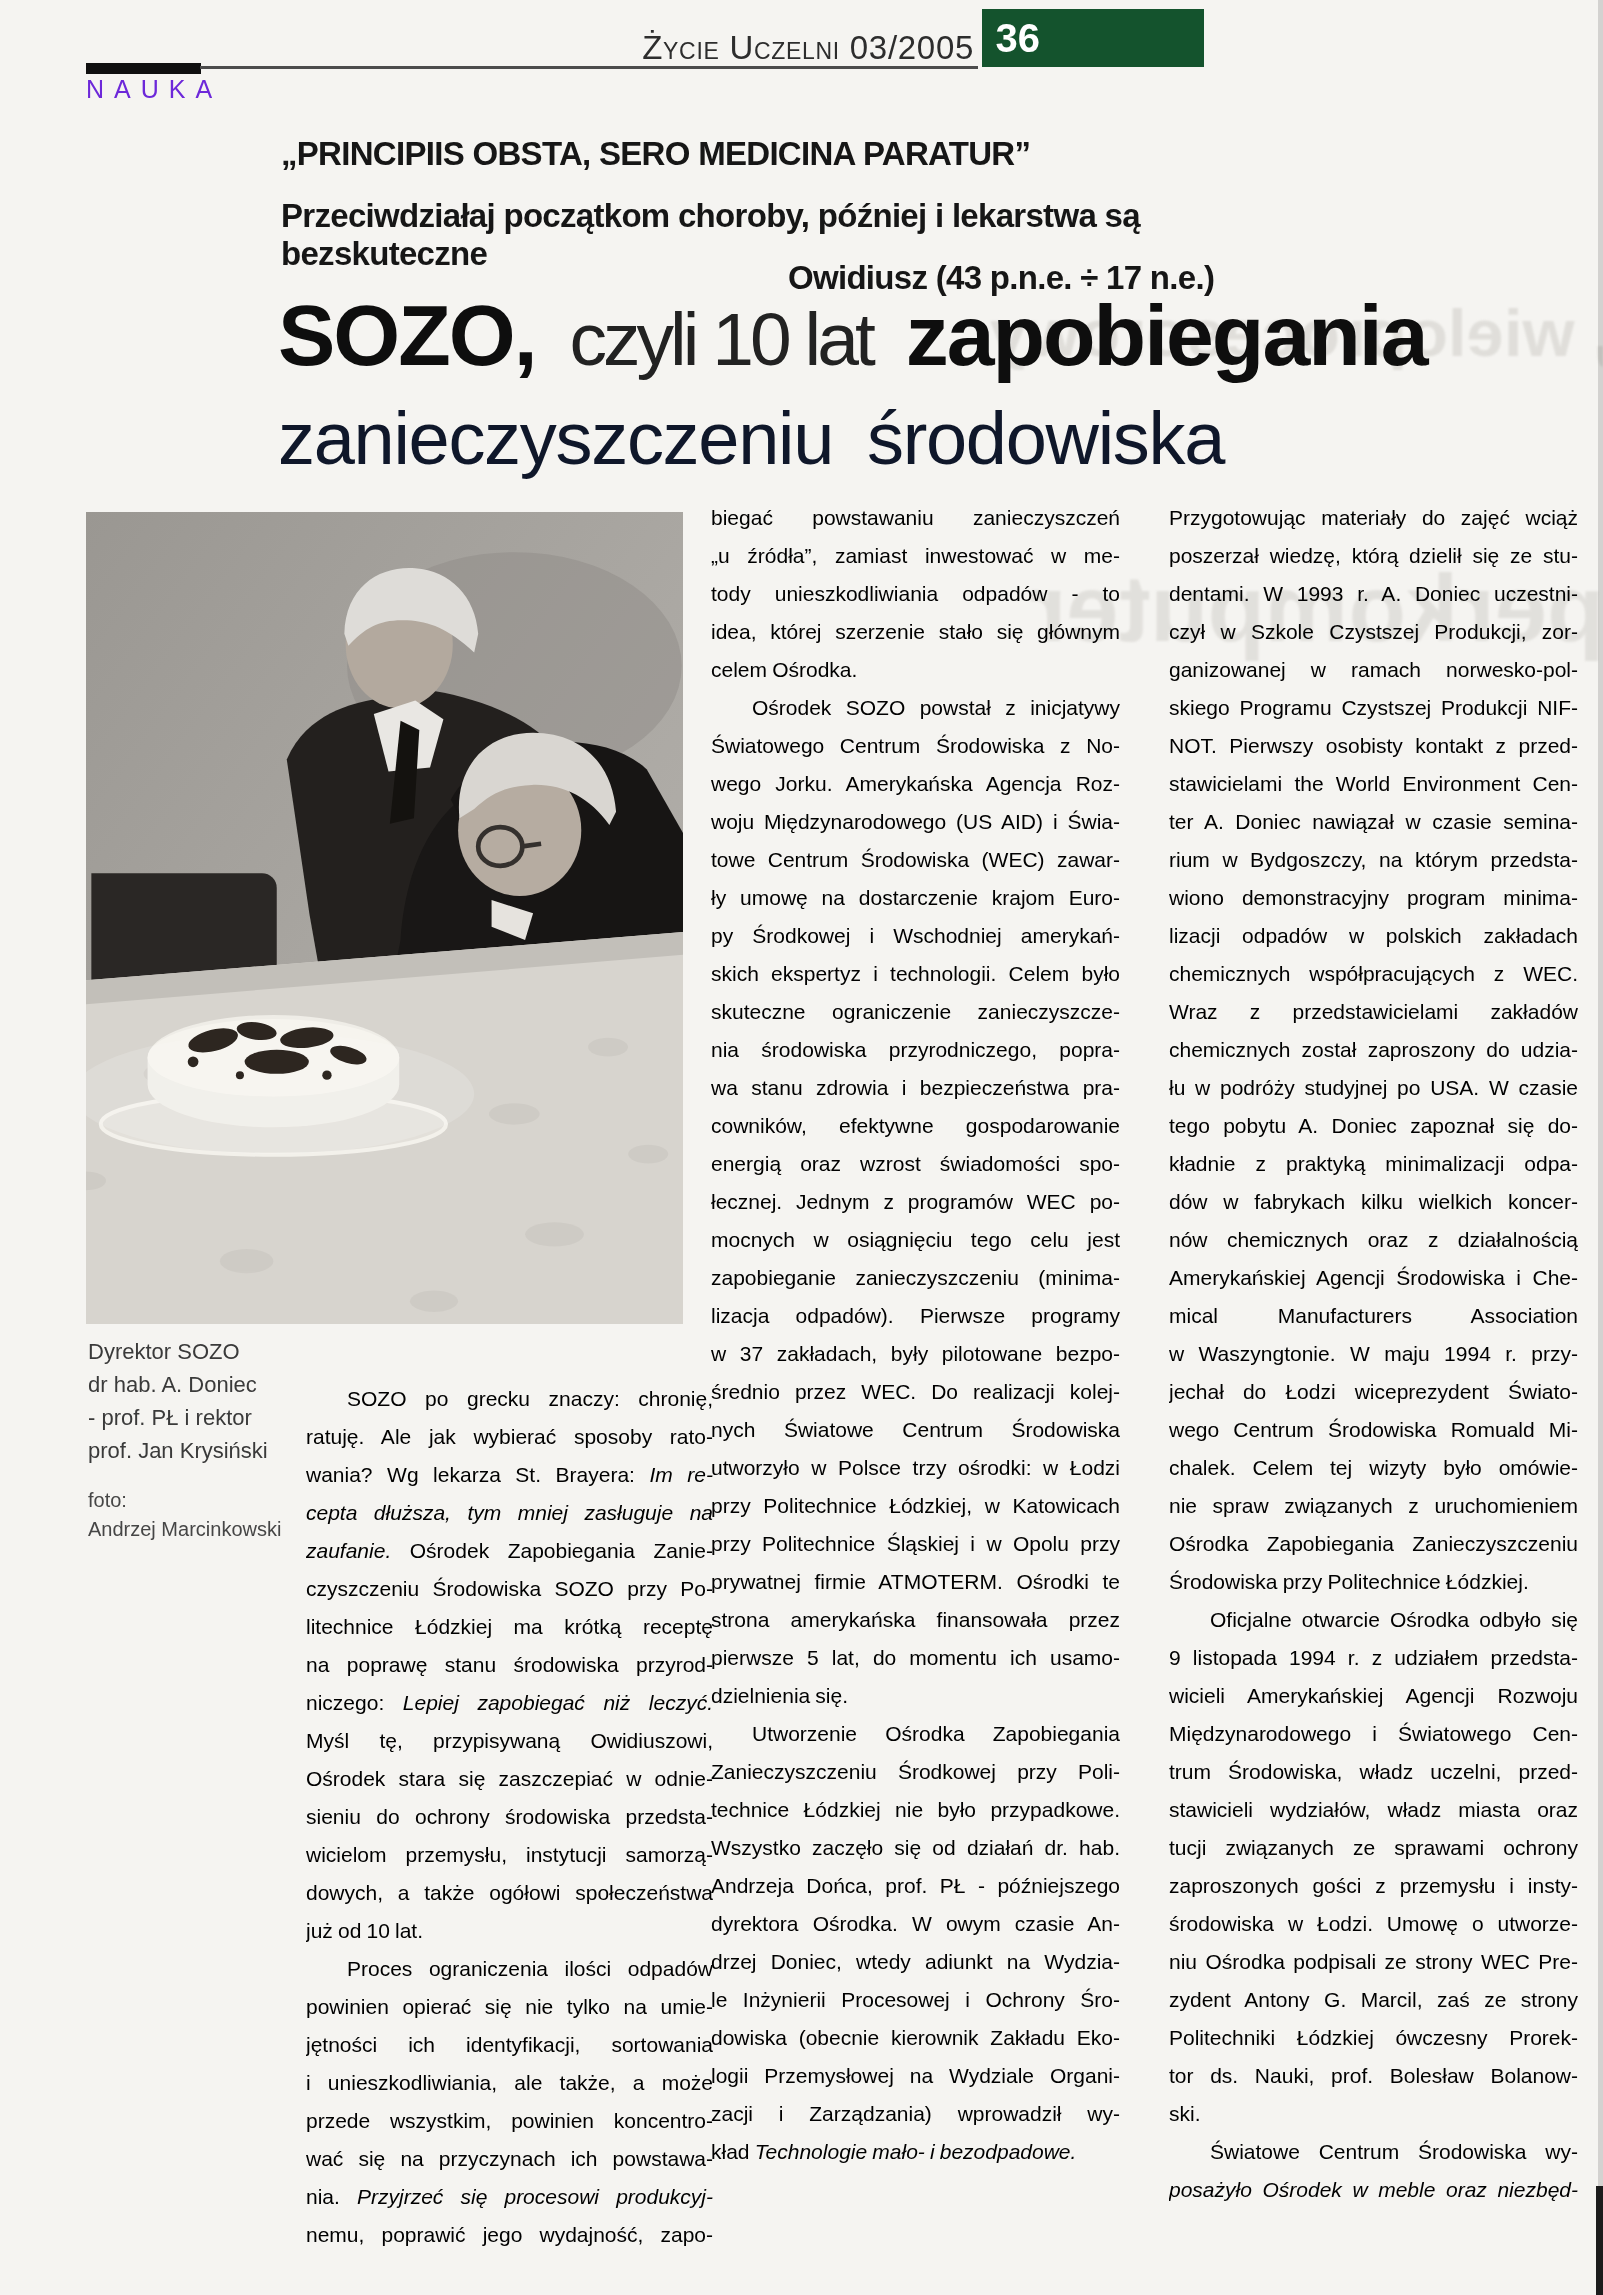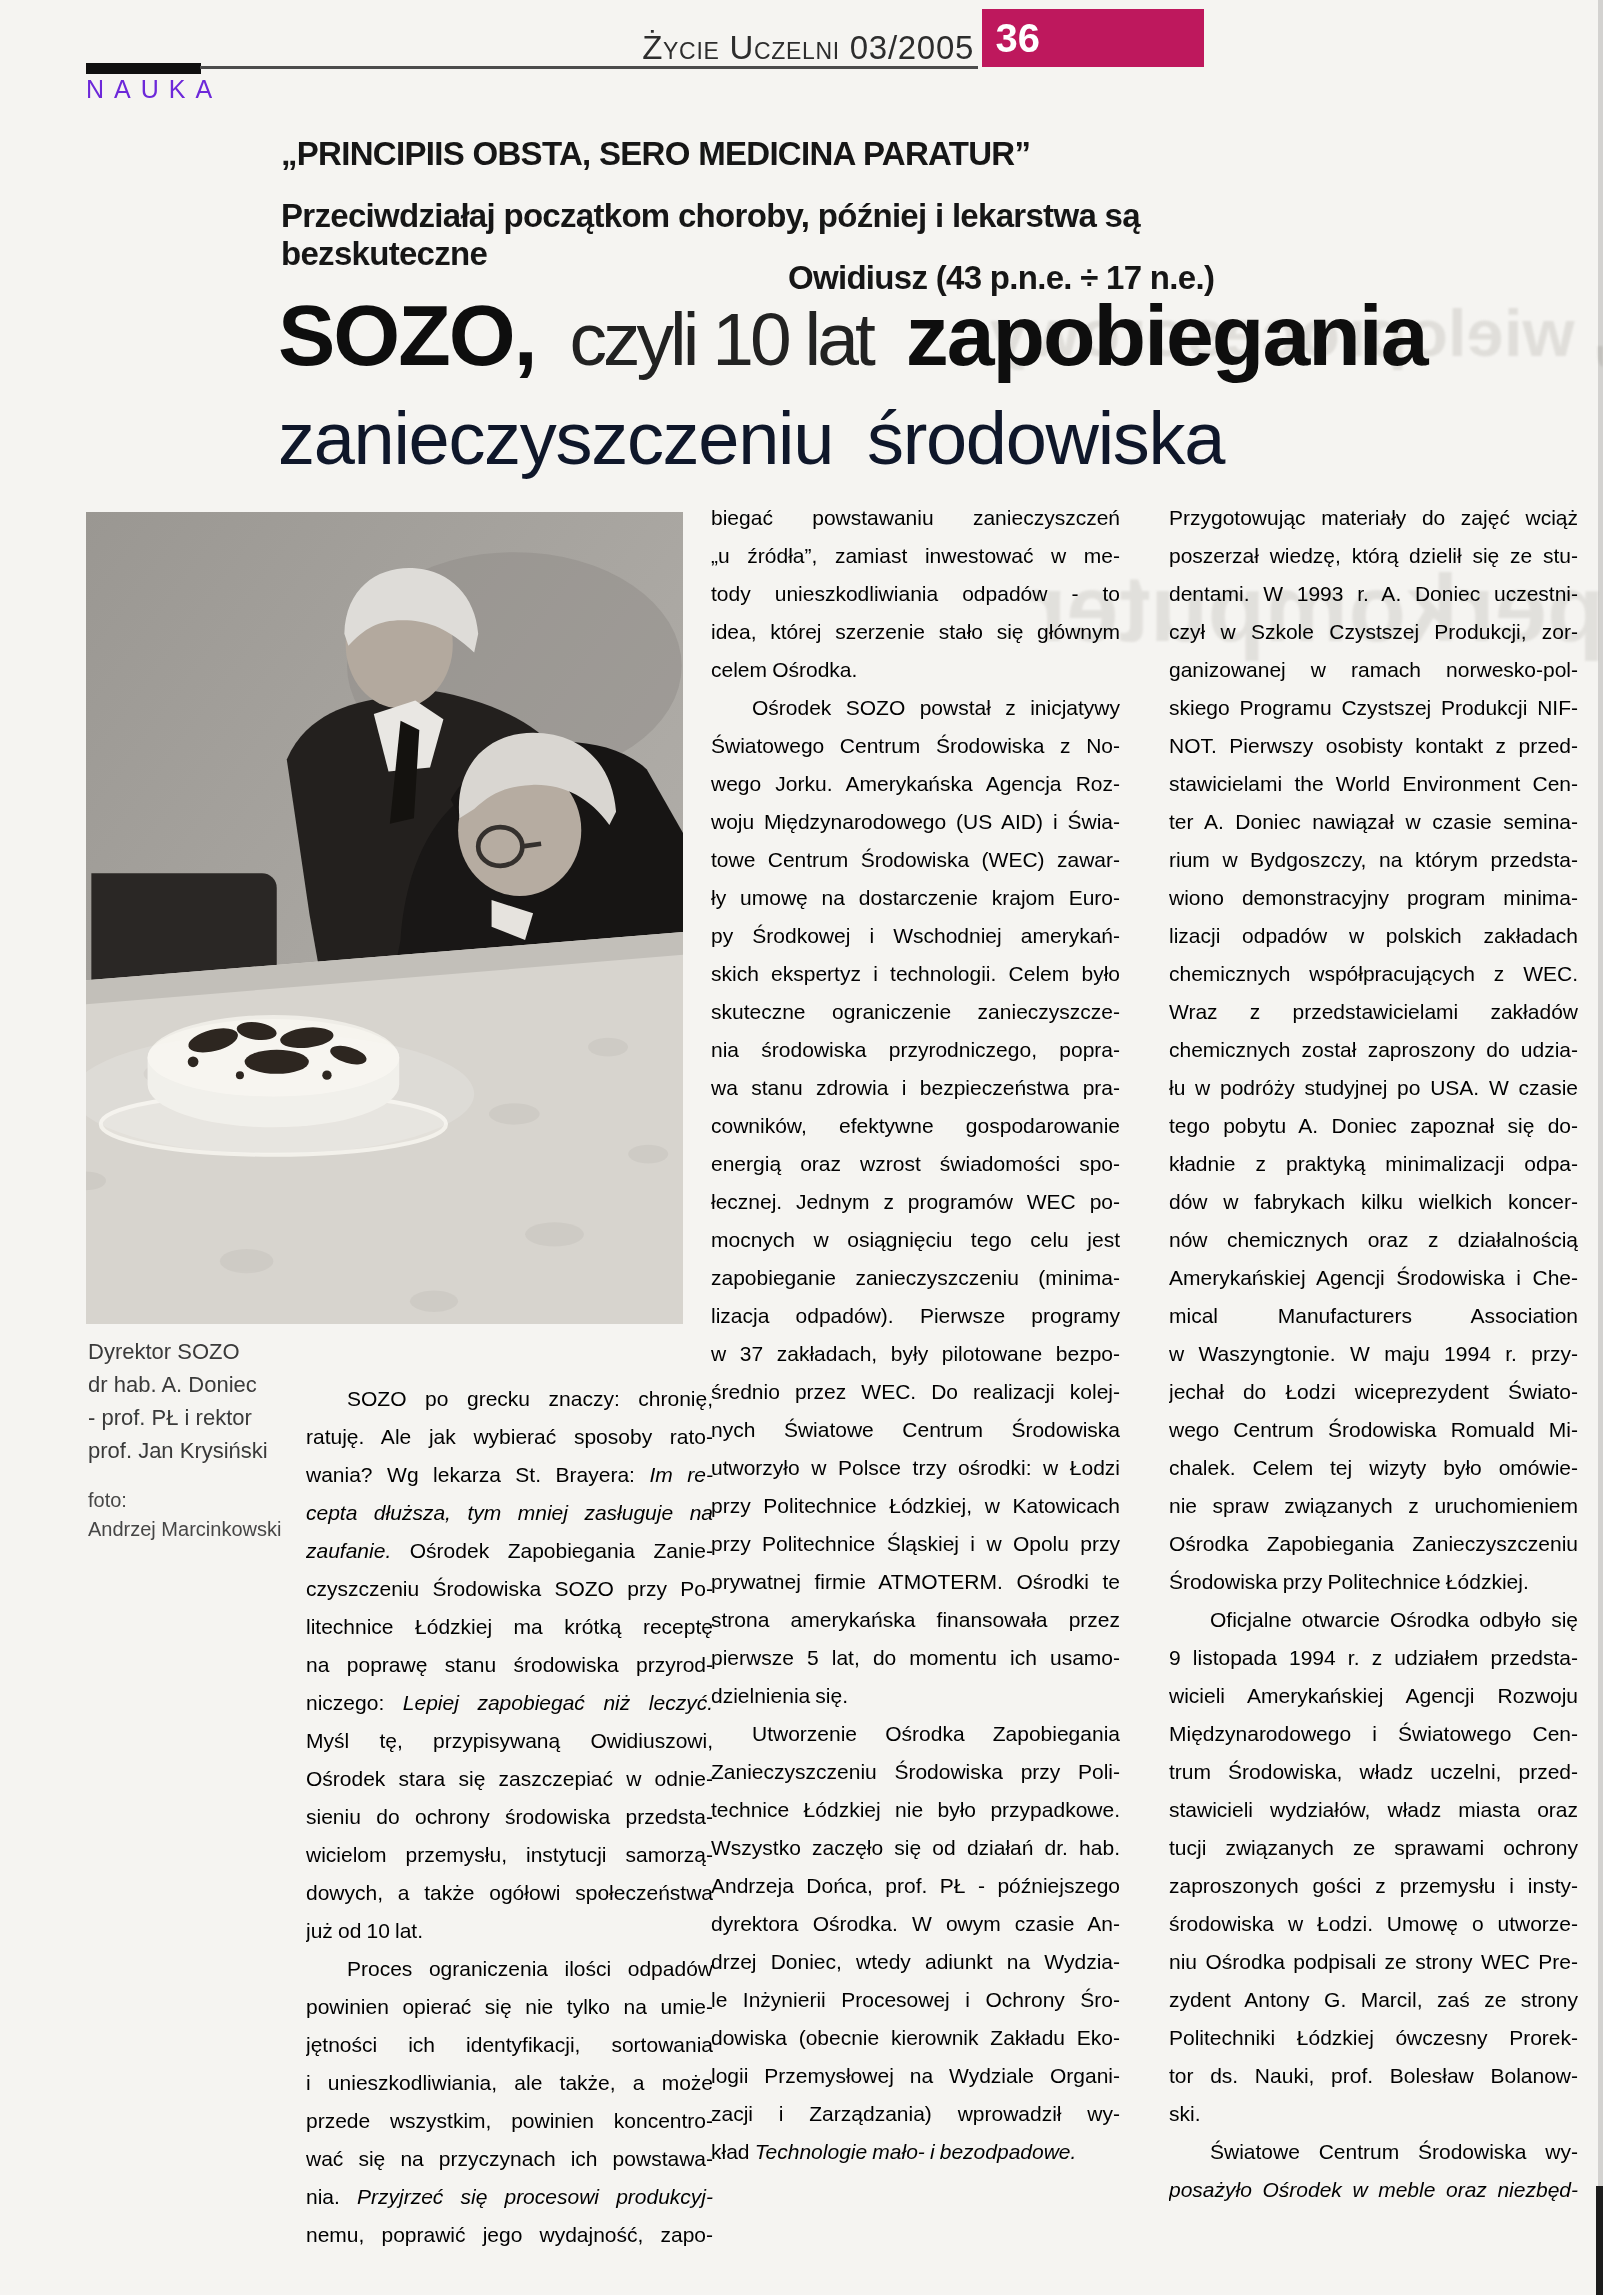--- a/index.html
+++ b/index.html
@@ -6,21 +6,21 @@
   .page{
     position:relative; width:1603px; height:2295px;
     background:#f5f4f1; overflow:hidden;
     font-family:"Liberation Sans", sans-serif; color:#1b1b1b;
   }
   
   .section-bar{position:absolute; left:86px; top:63px; width:115px; height:10.7px; background:#101010;}
   .section-label{position:absolute; left:86px; top:75px; font-size:25px; letter-spacing:10px; font-weight:500; color:#6d28d9;}
   .header-rule{position:absolute; left:200px; top:66px; width:778px; height:2.7px; background:#4c4c4c;}
   .issue-label{position:absolute; left:589px; top:29px; width:385px; text-align:right; font-size:33px; font-variant:small-caps; color:#2d2d2d; letter-spacing:0.7px;}
-  .page-number-box{position:absolute; left:982px; top:9.4px; width:222px; height:58px; background:#be185d;}
+  .page-number-box{position:absolute; left:982px; top:9.4px; width:222px; height:58px; background:#14532d;}
   .page-number{color:#fff; font-size:40px; font-weight:700; line-height:58px; padding-left:13.4px;}
   
   .kicker{position:absolute; left:281px; top:135px; width:1004px; font-weight:700; color:#161616;}
   .kicker div{height:62px; font-size:33px; letter-spacing:-0.7px;}
   .kicker .k3{padding-left:507px;}
   
   .headline{position:absolute; left:278px; top:286px; width:1178px;}
   .hl1{display:flex; align-items:baseline; gap:34px; height:106px;}
   .hl-bold{font-size:86px; font-weight:800; letter-spacing:-2px; color:#0e0e0e;}
   .hl-light{font-size:75px; font-weight:400; letter-spacing:-4px; color:#222;}
@@ -225,21 +225,21 @@
       <div class="bline"><span>średnio przez WEC. Do realizacji kolej-</span></div>
       <div class="bline"><span>nych Światowe Centrum Środowiska</span></div>
       <div class="bline"><span>utworzyło w Polsce trzy ośrodki: w Łodzi</span></div>
       <div class="bline"><span>przy Politechnice Łódzkiej, w Katowicach</span></div>
       <div class="bline"><span>przy Politechnice Śląskiej i w Opolu przy</span></div>
       <div class="bline"><span>prywatnej firmie ATMOTERM. Ośrodki te</span></div>
       <div class="bline"><span>strona amerykańska finansowała przez</span></div>
       <div class="bline"><span>pierwsze 5 lat, do momentu ich usamo-</span></div>
       <div class="bline end"><span>dzielnienia się.</span></div>
       <div class="bline ind"><span>Utworzenie Ośrodka Zapobiegania</span></div>
-      <div class="bline"><span>Zanieczyszczeniu Środowiska przy Poli-</span></div>
+      <div class="bline"><span>Zanieczyszczeniu Środkowej przy Poli-</span></div>
       <div class="bline"><span>technice Łódzkiej nie było przypadkowe.</span></div>
       <div class="bline"><span>Wszystko zaczęło się od działań dr. hab.</span></div>
       <div class="bline"><span>Andrzeja Dońca, prof. PŁ - późniejszego</span></div>
       <div class="bline"><span>dyrektora Ośrodka. W owym czasie An-</span></div>
       <div class="bline"><span>drzej Doniec, wtedy adiunkt na Wydzia-</span></div>
       <div class="bline"><span>le Inżynierii Procesowej i Ochrony Śro-</span></div>
       <div class="bline"><span>dowiska (obecnie kierownik Zakładu Eko-</span></div>
       <div class="bline"><span>logii Przemysłowej na Wydziale Organi-</span></div>
       <div class="bline"><span>zacji i Zarządzania) wprowadził wy-</span></div>
       <div class="bline end"><span>kład </span><span class="it">Technologie mało- i bezodpadowe.</span></div>

